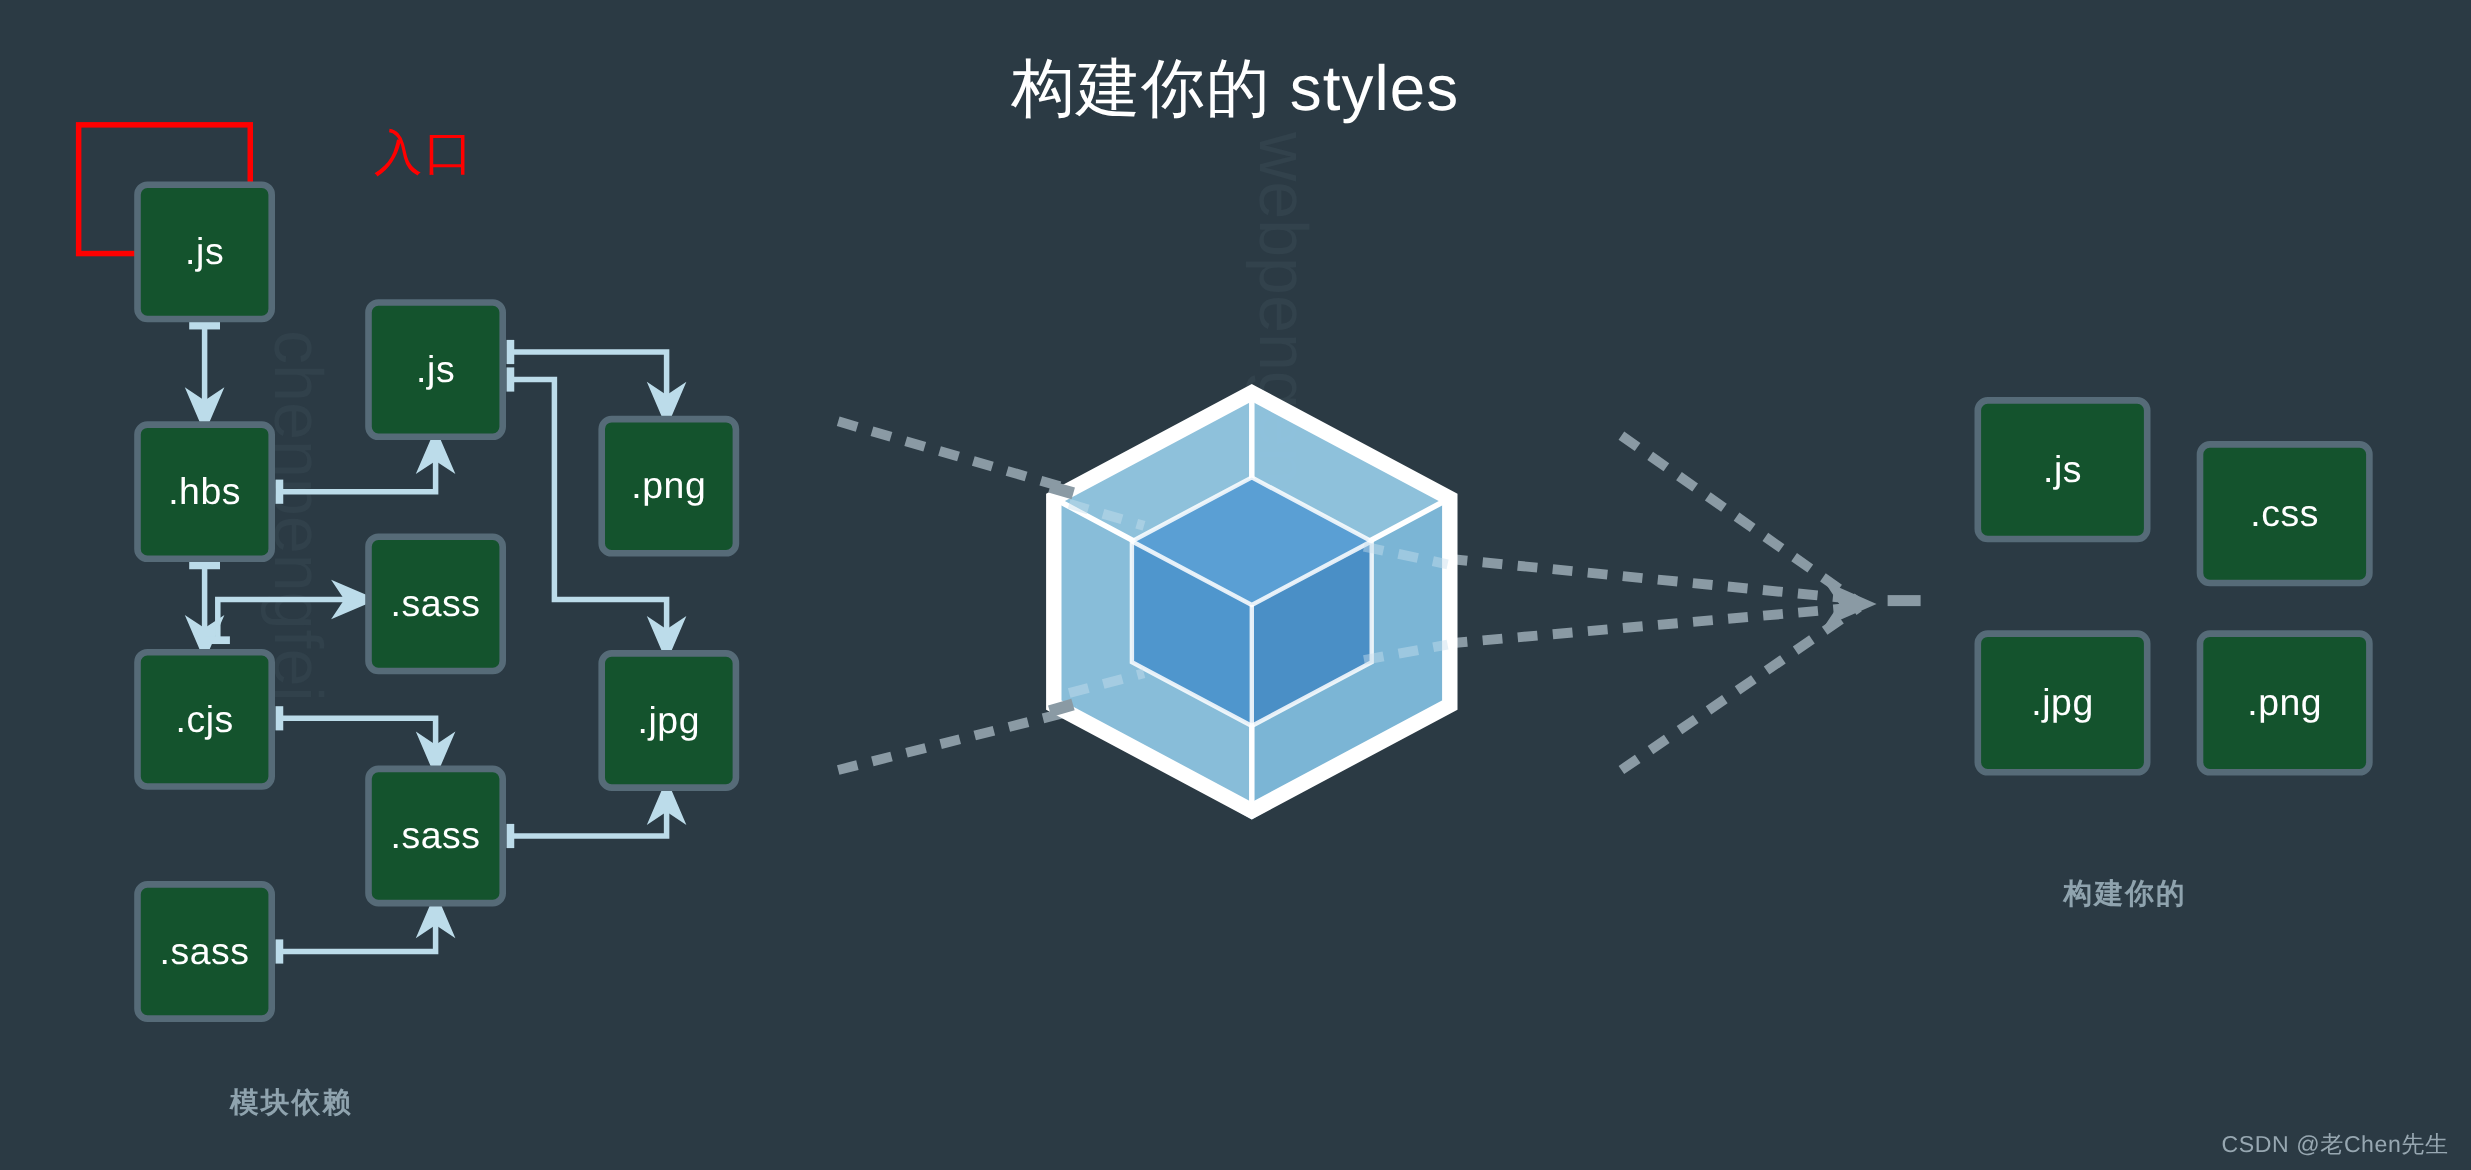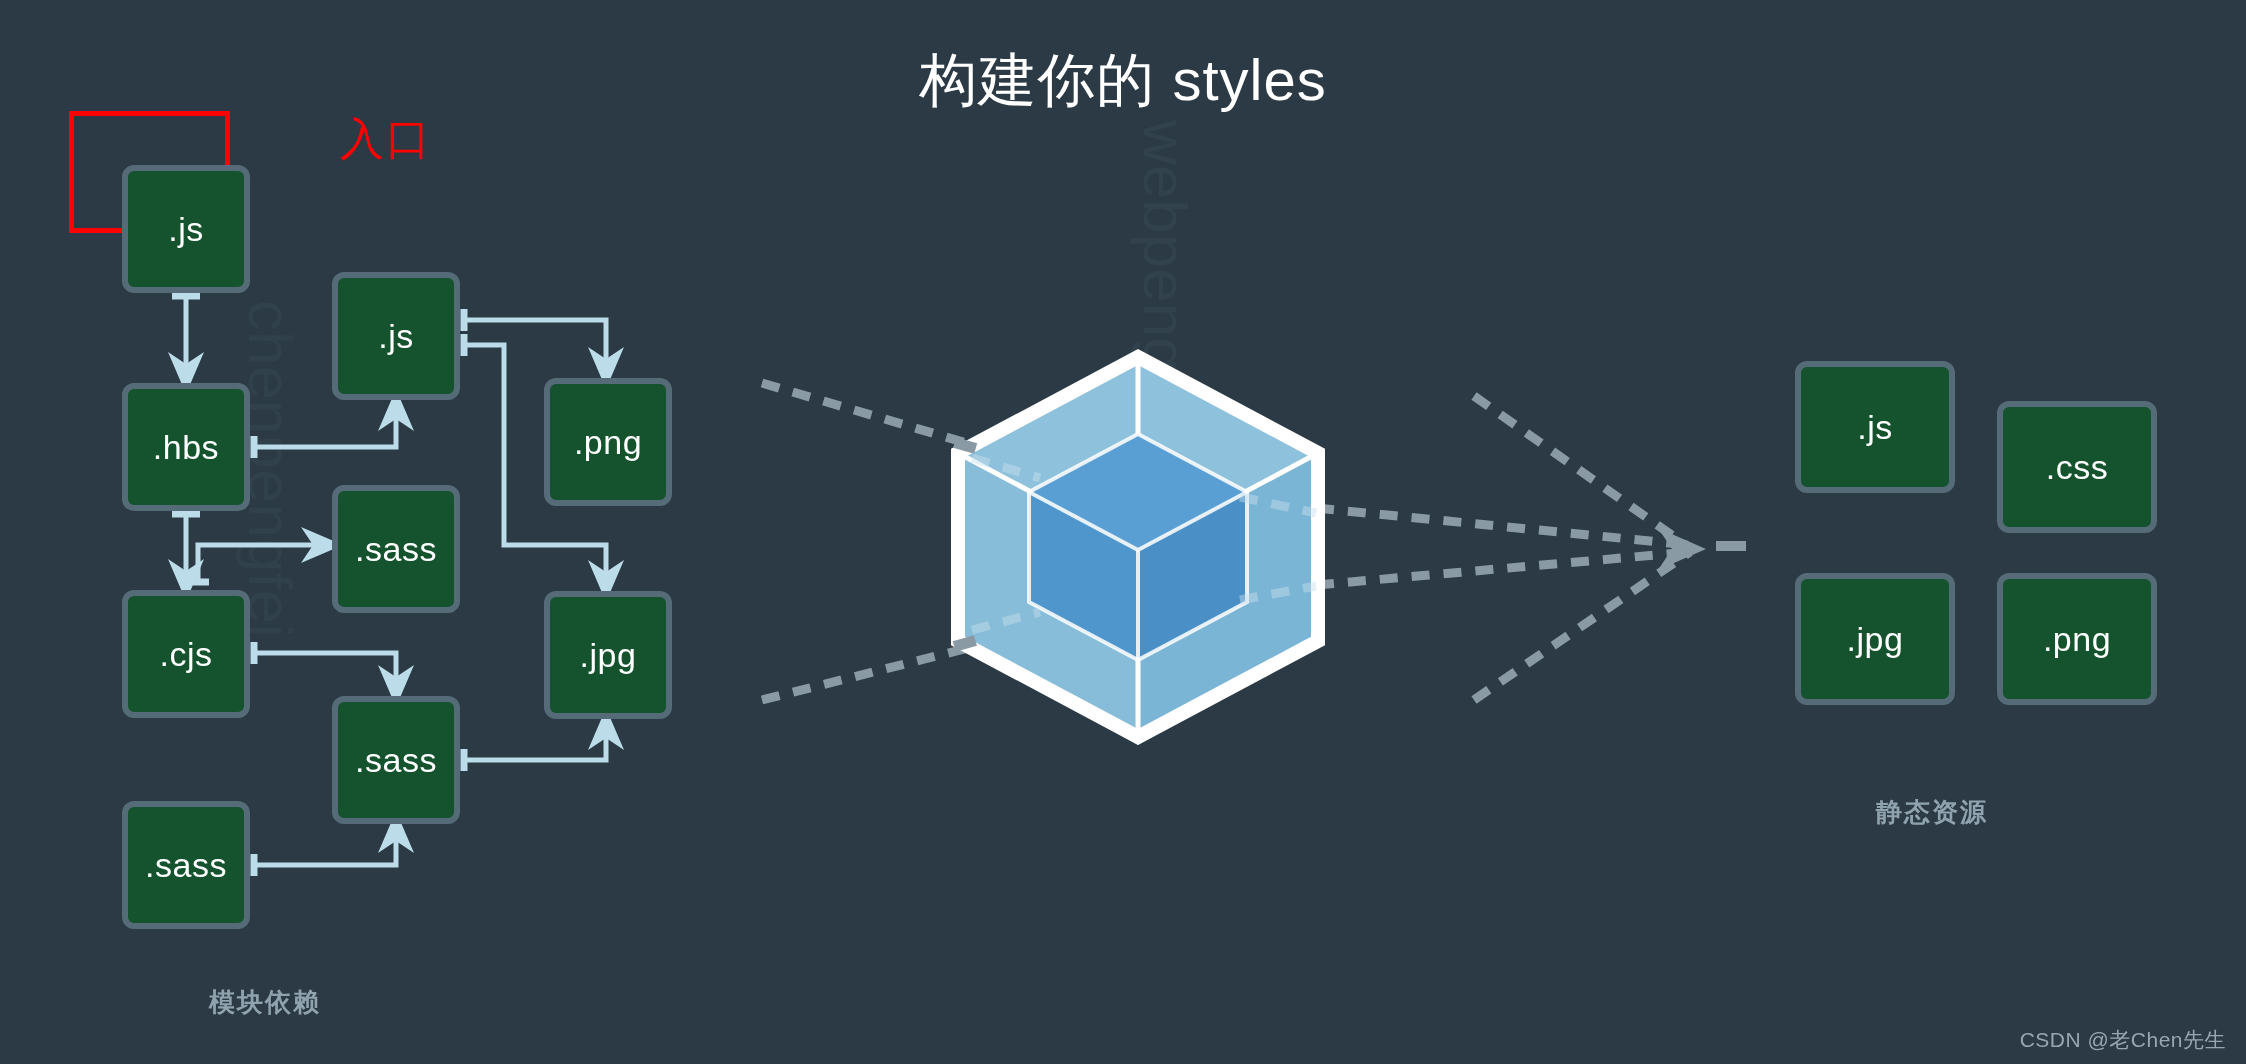--- a/index.html
+++ b/index.html
@@ -273,17 +273,17 @@
     <span>.css</span>
   </div>
   <div class="filebox" style="left:1795px; top:573px; width:160px; height:132px;">
     <span>.jpg</span>
   </div>
   <div class="filebox" style="left:1997px; top:573px; width:160px; height:132px;">
     <span>.png</span>
   </div>
 
   <div class="caption" style="left:165px; top:985px;margin-left:44px;">模块依赖</div>
-  <div class="caption" style="left:1876px; top:795px;">静态资源</div>
+  <div class="caption" style="left:1876px; top:795px;">构建你的</div>
 
   <div id="csdn">CSDN @老Chen先生</div>
 
 </div>
 
 </body></html>

